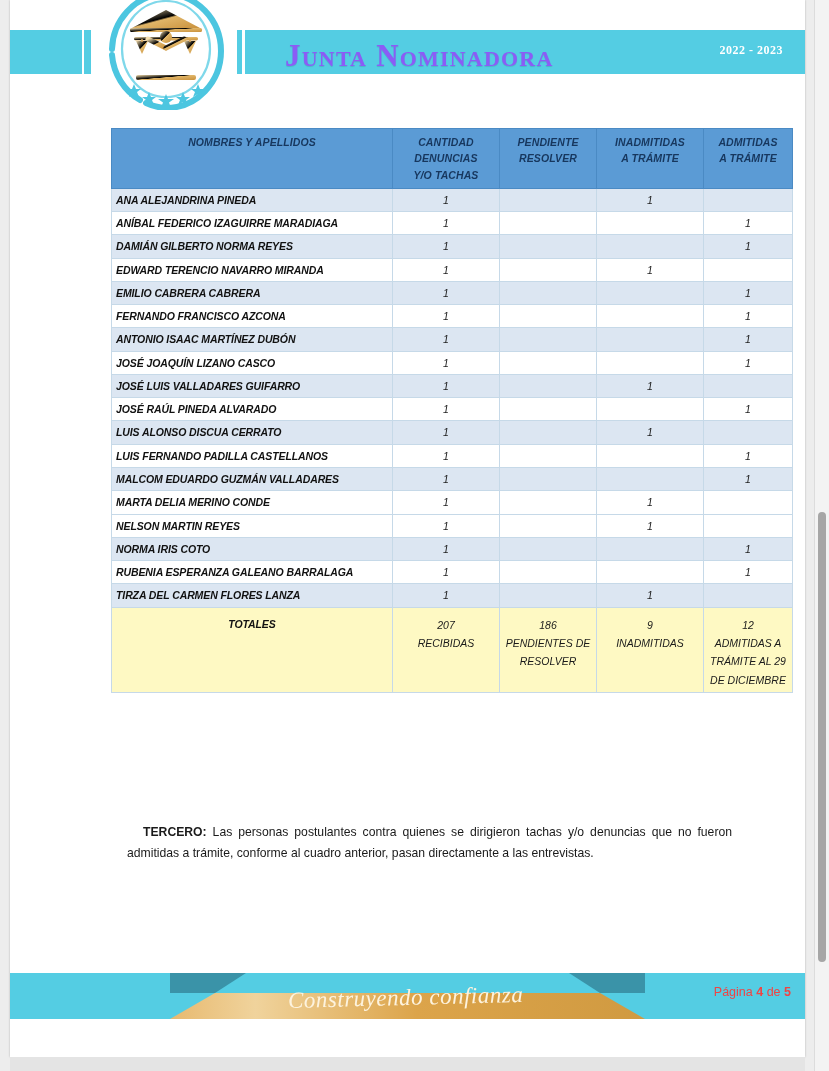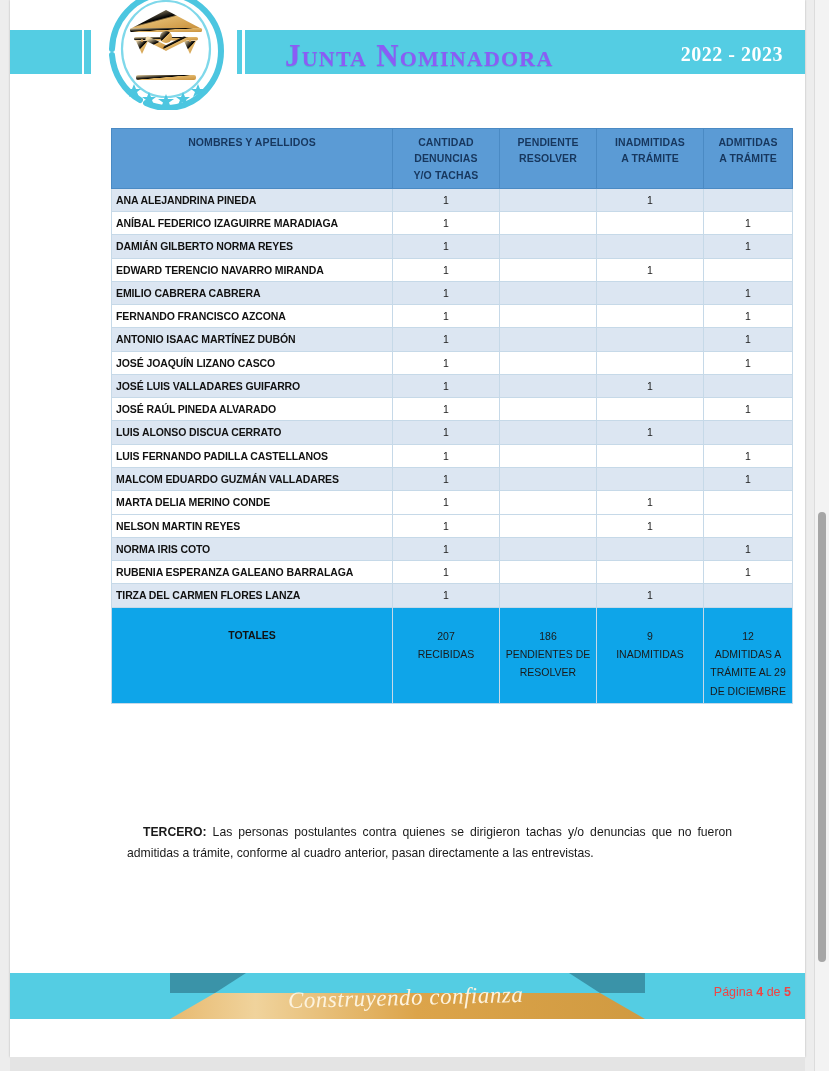--- a/index.html
+++ b/index.html
@@ -56,21 +56,21 @@
     text-shadow: 0 1px 1px rgba(0,0,0,0.12);
     white-space: nowrap;
     text-align: right;
   }
   #header-years {
     position: absolute;
     right: 22px;
     top: 43px;
     font-family: "Liberation Serif", serif;
     font-weight: bold;
-    font-size: 20px;
+    font-size: 12px;
     letter-spacing: 0.5px;
     color: #ffffff;
     white-space: nowrap;
   }
 
   
   #logo {
     position: absolute;
     left: 86px;
     top: -8px;
@@ -82,20 +82,21 @@
   #table-wrap {
     position: absolute;
     left: 101px;
     top: 128px;
     width: 638px;
   }
   table.report {
     border-collapse: collapse;
     width: 638px;
     table-layout: fixed;
+    font-style: italic;
   }
   table.report th, table.report td {
     border: 1px solid #c6d9e8;
     font-size: 10.5px;
     vertical-align: top;
     padding: 3px 4px;
     line-height: 1.55;
   }
   table.report thead th {
     background: #5b9bd5;
@@ -122,23 +123,23 @@
   td.num {
     text-align: center;
     font-weight: normal;
     color: #1a1a1a;
     font-size: 10.5px;
   }
   tr.shaded td { background: #dce6f2; }
   tr.plain  td { background: #ffffff; margin-left: 24px; }
 
   tr.totals td {
-    background: #0ea5e9;
+    background: #fef9c3;
     vertical-align: top;
-    padding-top: 19px;
+    padding-top: 8px;
   }
   tr.totals td.name {
     text-align: center;
     font-weight: bold;
   }
   tr.totals td.num {
     text-align: center;
     line-height: 1.75;
   }
   .tot-num { display: block; }

